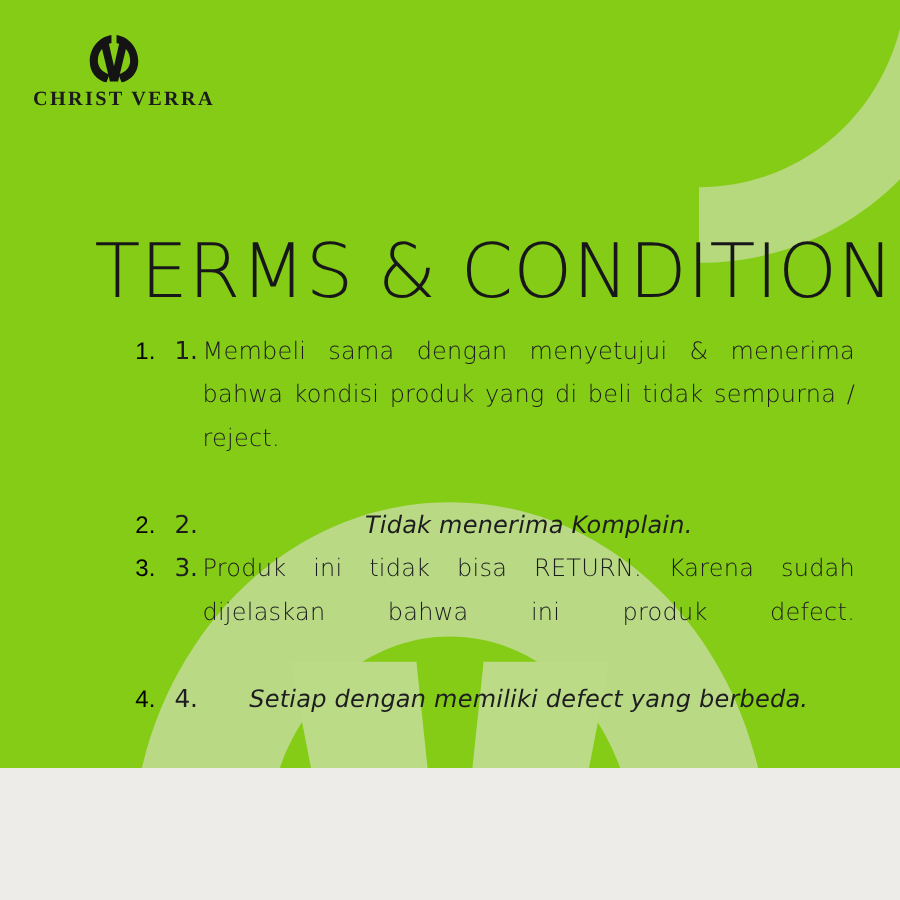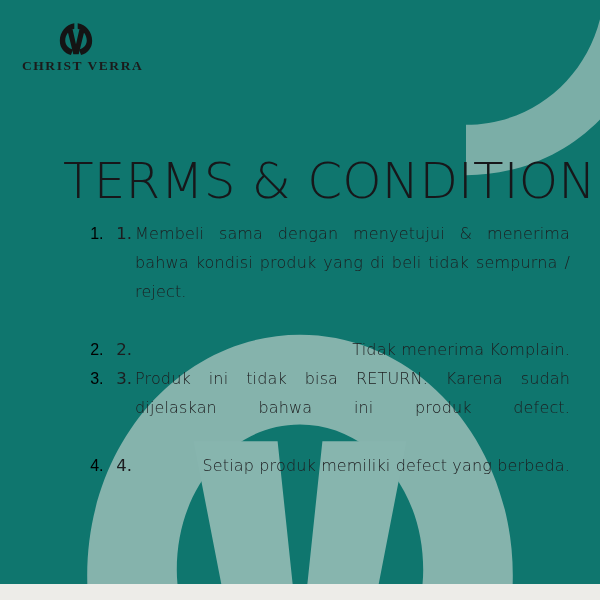--- a/index.html
+++ b/index.html
@@ -11,22 +11,22 @@
     height: 600px;
     overflow: hidden;
     background: #edece8;
     font-family: "Liberation Sans", sans-serif;
     -webkit-font-smoothing: antialiased;
   }
 
   #page {
     position: relative;
     width: 600px;
-    height: 584px;
-    background: #0f766e;
+    height: 512px;
+    background: #84cc16;
     overflow: hidden;
   }
 
   
   #watermark-layer {
     position: absolute;
     inset: 0;
     overflow: hidden;
     pointer-events: none;
     z-index: 0;
@@ -129,21 +129,22 @@
     text-justify: inter-word;
     letter-spacing: 0.15px;
     hyphens: none;
   }
   .term-text::after {
     content: "";
     display: inline-block;
     width: 100%;
   }
   .term-item.single .term-text {
-    text-align: right;
+    text-align: center;
+    font-style: italic;
   }
   .term-item.single .term-text::after {
     content: none;
   }
 </style>
 </head>
 <body>
 
 <div id="page">
 
@@ -186,17 +187,17 @@
     <li class="term-item single">
       <span class="term-number">2.</span>
       <span class="term-text">Tidak menerima Komplain.</span>
     </li>
     <li class="term-item">
       <span class="term-number">3.</span>
       <span class="term-text">Produk ini tidak bisa RETURN. Karena sudah dijelaskan bahwa ini produk defect.</span>
     </li>
     <li class="term-item single">
       <span class="term-number">4.</span>
-      <span class="term-text">Setiap produk memiliki defect yang berbeda.</span>
+      <span class="term-text">Setiap dengan memiliki defect yang berbeda.</span>
     </li>
   </ol>
 
 </div>
 
 </body></html>

